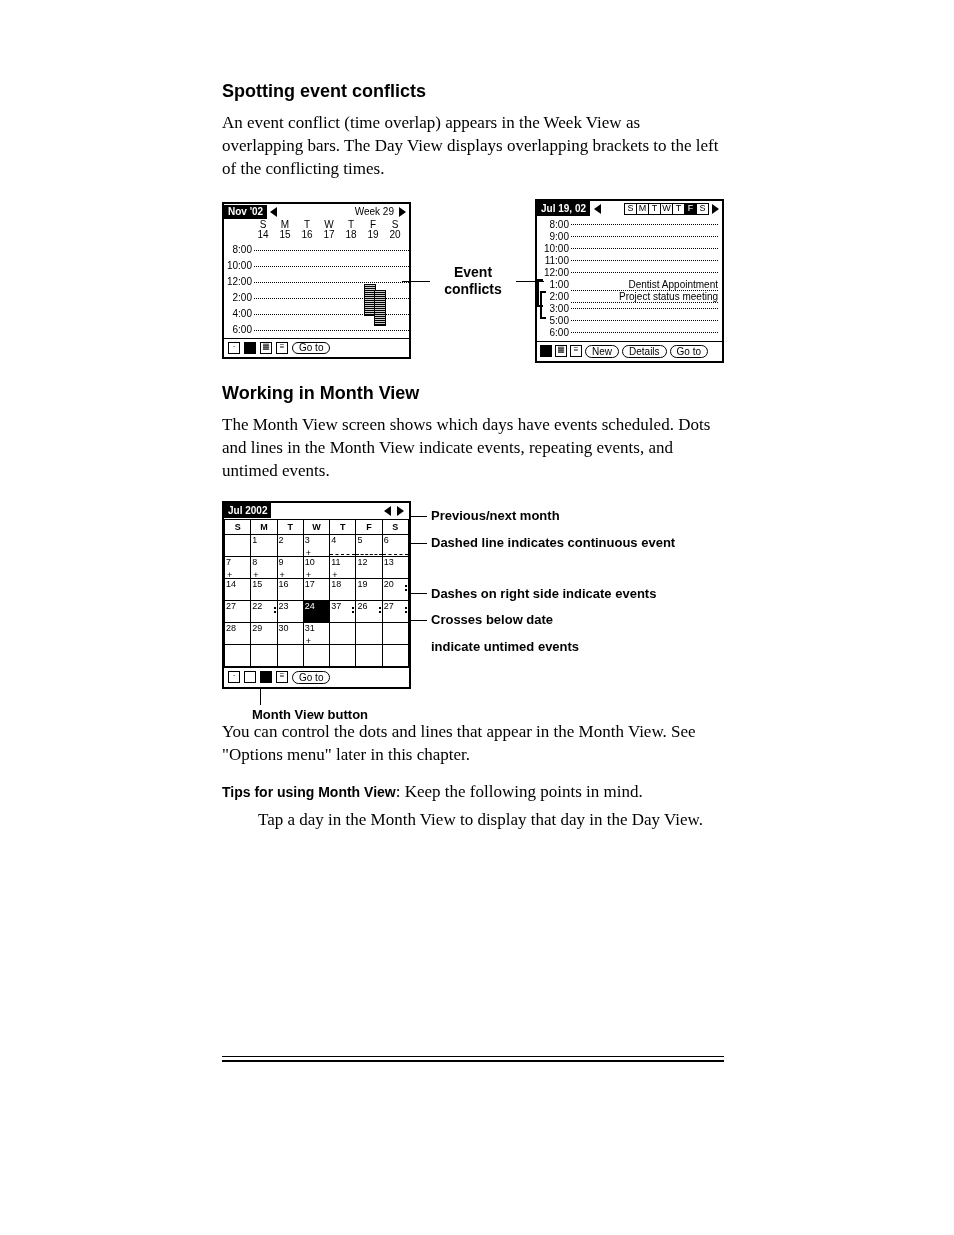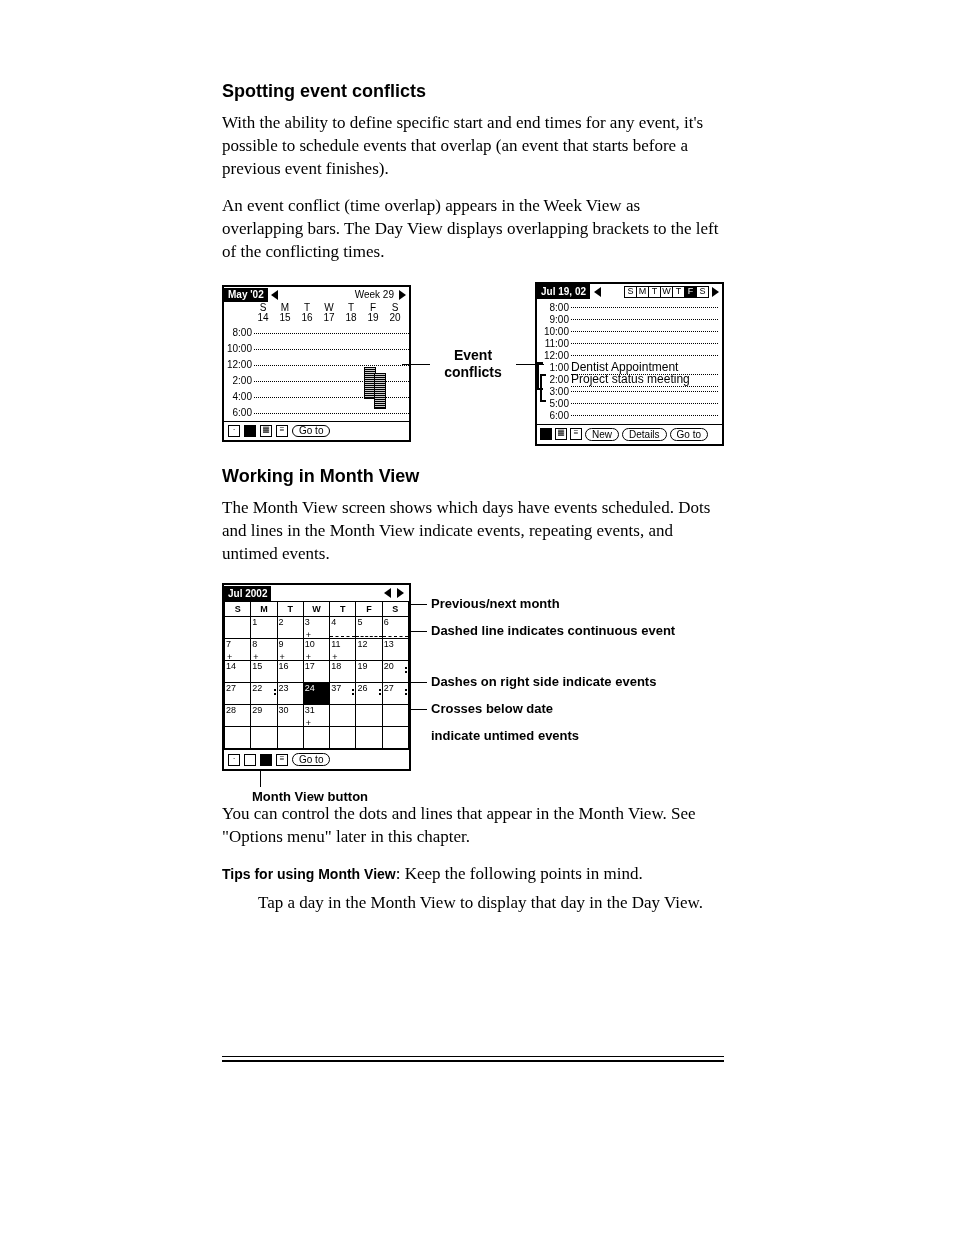--- a/index.html
+++ b/index.html
@@ -161,22 +161,23 @@
     font-size: 9px;
   }
   .dowbar span:first-child { border-left: none; }
   .dowbar .sel { background: #000; color: #fff; }
   .day-list { padding: 2px 4px 2px 2px; }
   .day-line { display: flex; align-items: center; height: 12px; }
   .day-line .t { width: 30px; text-align: right; padding-right: 2px; }
   .day-line .dots { flex: 1; border-bottom: 1px dotted #000; height: 0; }
   .day-line .txt {
     flex: 1; border-bottom: 1px dotted #000;
-    font-size: 12px;
+    font-size: 10px;
     white-space: nowrap;
+    text-align: right;
   }
   .bracket {
     position: absolute;
     border-left: 2px solid #000;
     width: 4px;
   }
   .day-footer {
     border-top: 1px solid #000;
     padding: 3px 3px;
     display: flex;
@@ -294,28 +295,27 @@
   }
   .footer-row .r { margin-left: auto; }
   .day-wrap { position: relative; }
 </style>
 </head>
 <body>
 
 <div class="page">
 
   <h3 class="section">Spotting event conflicts</h3>
-  <p class="body">With the ability to define specific start and end times for any event, it's possible to schedule events that overlap (an event that starts before a previous event finishes).</p>
   <p class="body last">An event conflict (time overlap) appears in the Week View as overlapping bars. The Day View displays overlapping brackets to the left of the conflicting times.</p>
 
   <div class="figure-row">
 
     <div class="week-box">
       <div class="week-header">
-        <span class="inv">May '02</span>
+        <span class="inv">Nov '02</span>
         <span class="tri-left"></span>
         <span class="week-week">Week 29</span>
         <span class="tri-right"></span>
       </div>
       <div class="week-days">
         <span>S</span>
         <span>M</span>
         <span>T</span>
         <span>W</span>
         <span>T</span>
@@ -523,21 +523,21 @@
       <div class="week-footer">
         <span class="ico-sq">·</span>
         <span class="ico-sq"></span>
         <span class="ico-sq" style="background:#000"></span>
         <span class="ico-sq">≡</span>
         <span class="pill">Go to</span>
       </div>
     </div>
 
     <div class="month-callouts" style="padding-top:0">
-      <div class="callout-row" style="margin-top:14px">
+      <div class="callout-row" style="margin-top:8px">
           <span class="callout-line"></span>
           <span>Previous/next month</span>
         </div>
       <div class="callout-row" style="margin-top:8px">
           <span class="callout-line"></span>
           <span>Dashed line indicates continuous event</span>
         </div>
       <div class="callout-row" style="margin-top:36px">
           <span class="callout-line"></span>
           <span>Dashes on right side indicate events</span>

